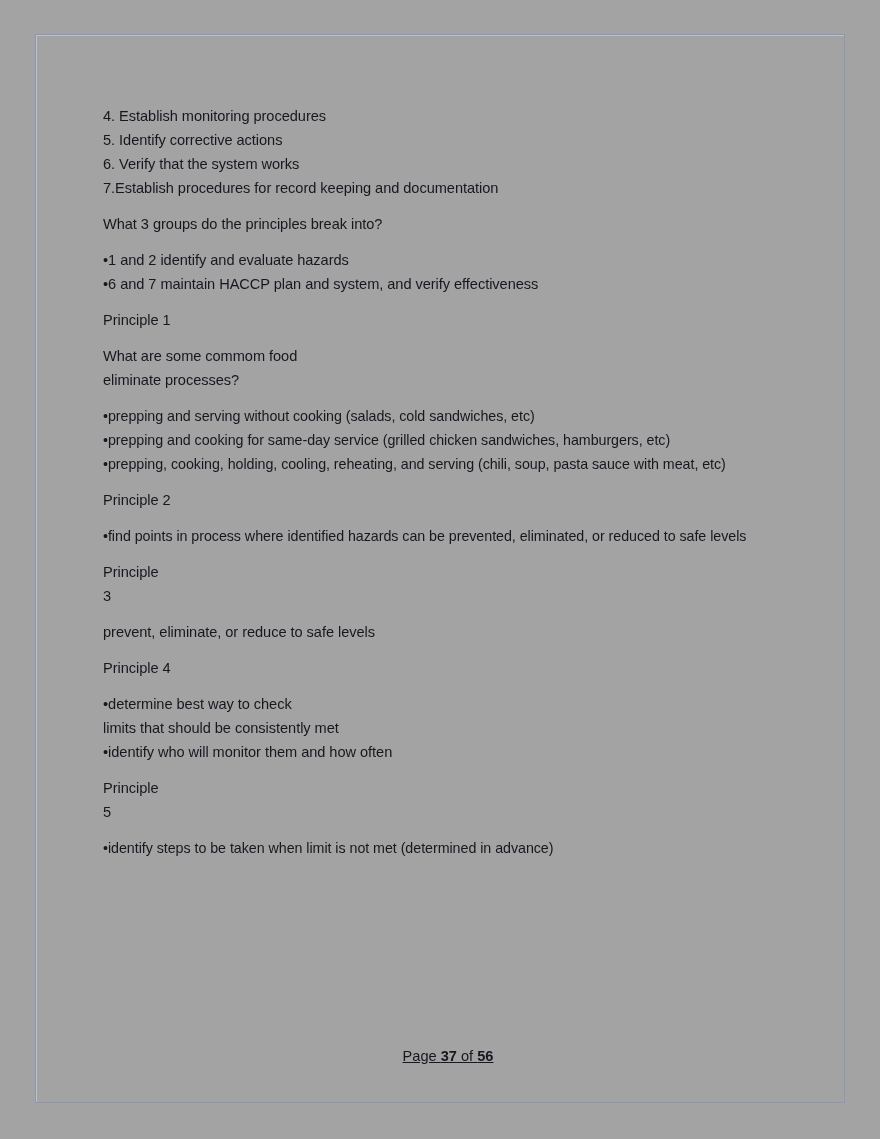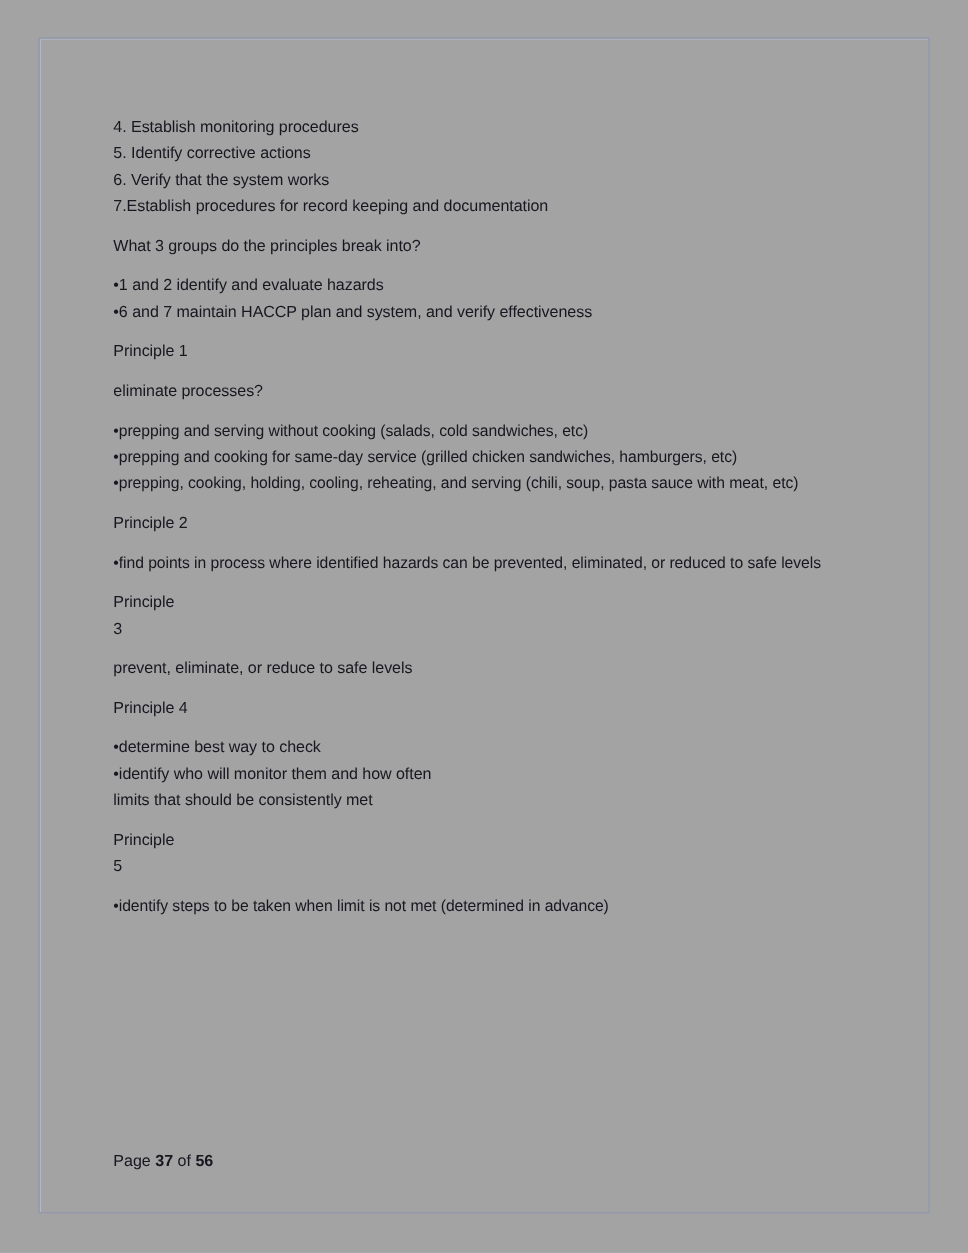--- a/index.html
+++ b/index.html
@@ -57,23 +57,25 @@
   .line.condensed {
     transform: scaleX(0.978);
     transform-origin: left center;
   }
 
   .footer {
     position: absolute;
     left: 103px;
     top: 1046px;
     width: 690px;
+    text-align: center;
     font-size: 14.6px;
     line-height: 20px;
     color: #17171f;
+    text-decoration: underline;
   }
   .footer b {
     font-weight: bold;
   }
   .footer span {
     display: inline;
   }
 </style>
 </head>
 <body>
@@ -93,20 +95,21 @@
         <div class="line">What 3 groups do the principles break into?</div>
       </div>
       <div class="block">
         <div class="line">•1 and 2 identify and evaluate hazards</div>
         <div class="line">•6 and 7 maintain HACCP plan and system, and verify effectiveness</div>
       </div>
       <div class="block">
         <div class="line">Principle 1</div>
       </div>
       <div class="block">
+        <div class="line">What are some commom food</div>
         <div class="line">eliminate processes?</div>
       </div>
       <div class="block">
         <div class="line condensed">•prepping and serving without cooking (salads, cold sandwiches, etc)</div>
         <div class="line condensed">•prepping and cooking for same-day service (grilled chicken sandwiches, hamburgers, etc)</div>
         <div class="line condensed">•prepping, cooking, holding, cooling, reheating, and serving (chili, soup, pasta sauce with meat, etc)</div>
       </div>
       <div class="block">
         <div class="line">Principle 2</div>
       </div>
@@ -118,22 +121,22 @@
         <div class="line">3</div>
       </div>
       <div class="block">
         <div class="line">prevent, eliminate, or reduce to safe levels</div>
       </div>
       <div class="block">
         <div class="line">Principle 4</div>
       </div>
       <div class="block">
         <div class="line">•determine best way to check</div>
+        <div class="line">limits that should be consistently met</div>
         <div class="line">•identify who will monitor them and how often</div>
-        <div class="line">limits that should be consistently met</div>
       </div>
       <div class="block">
         <div class="line">Principle</div>
         <div class="line">5</div>
       </div>
       <div class="block">
         <div class="line condensed">•identify steps to be taken when limit is not met (determined in advance)</div>
       </div>
     </div>
 

